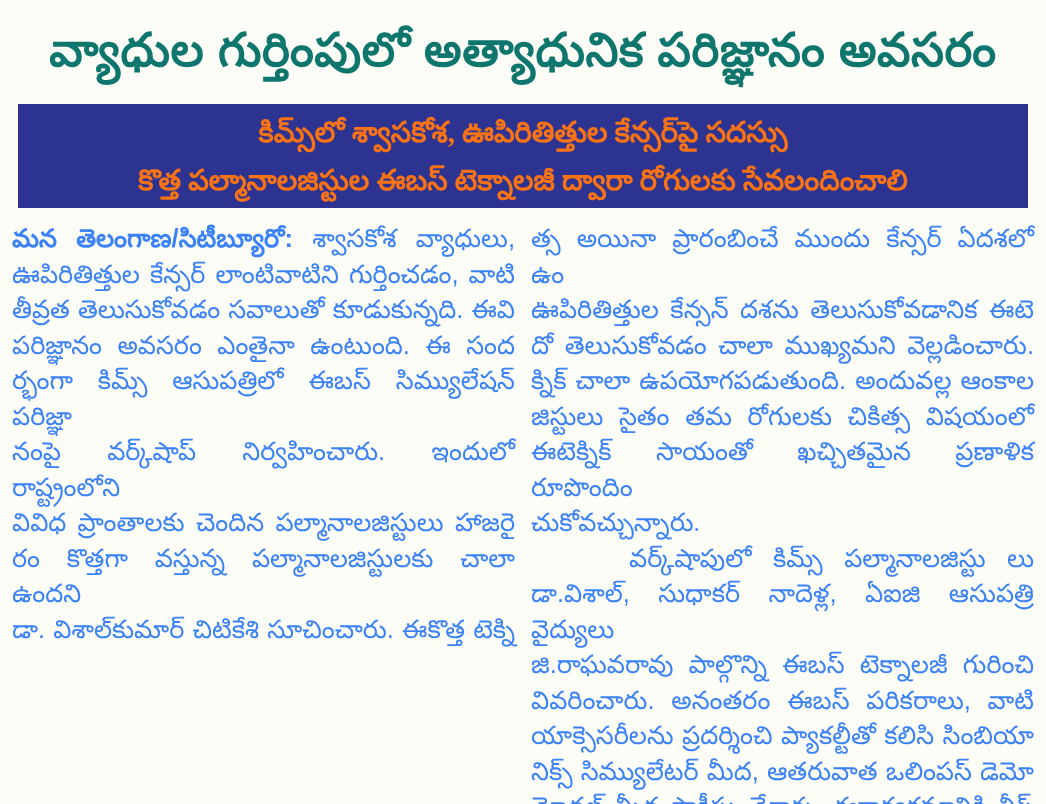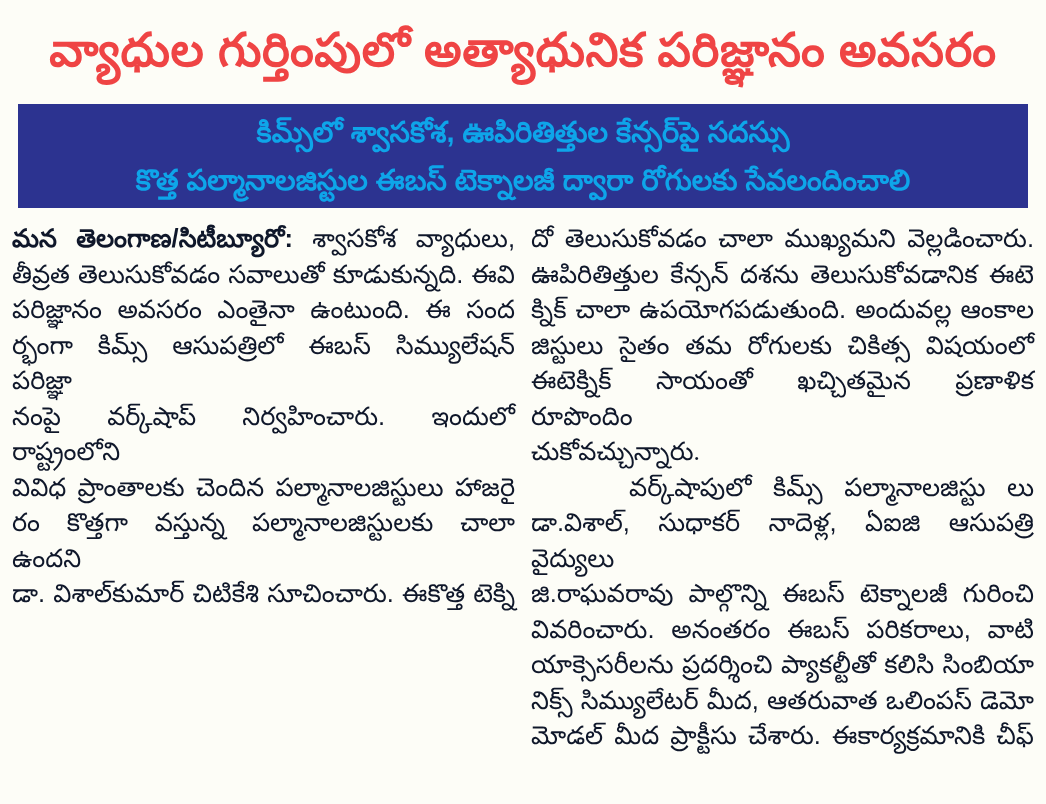--- a/index.html
+++ b/index.html
@@ -44,59 +44,61 @@
     gap: 16px;
     margin: 13px 12px 0 12px;
   }
   .column {
     flex: 1 1 0;
     min-width: 0;
   }
   .line {
     font-size: 25.5px;
     line-height: 35.5px;
-    color: #0f172a;
+    color: #3b82f6;
     text-align: justify;
     text-align-last: justify;
     word-spacing: 1px;
   }
   .line.last {
     text-align: left;
     text-align-last: left;
     font-family: Liberation Serif, serif;
   }
   .line.indent {
     text-indent: 98px;
   }
   .line b.lead { font-weight: bold; }
 </style>
 </head>
 <body style="background: rgb(253, 253, 247);">
 
-<div class="headline" style="color: #ef4444;">వ్యాధుల గుర్తింపులో అత్యాధునిక పరిజ్ఞానం అవసరం</div>
+<div class="headline" style="color: #0f766e;">వ్యాధుల గుర్తింపులో అత్యాధునిక పరిజ్ఞానం అవసరం</div>
 
-<div class="banner" style="background: rgb(44, 51, 144); color: #0ea5e9;">
+<div class="banner" style="background: rgb(44, 51, 144); color: #f97316; font-family: Liberation Serif, serif;">
   <div class="banner-line">కిమ్స్‌లో శ్వాసకోశ, ఊపిరితిత్తుల కేన్సర్‌పై సదస్సు</div>
   <div class="banner-line">కొత్త పల్మానాలజిస్టుల ఈబస్ టెక్నాలజీ ద్వారా రోగులకు సేవలందించాలి</div>
 </div>
 
 <div class="columns">
   <div class="column">
       <div class="line"><b class="lead">మన తెలంగాణ/సిటీబ్యూరో: </b>శ్వాసకోశ వ్యాధులు,</div>
+      <div class="line">ఊపిరితిత్తుల కేన్సర్ లాంటివాటిని గుర్తించడం, వాటి</div>
       <div class="line">తీవ్రత తెలుసుకోవడం సవాలుతో కూడుకున్నది. ఈవి</div>
       <div class="line">పరిజ్ఞానం అవసరం ఎంతైనా ఉంటుంది. ఈ సంద</div>
       <div class="line">ర్భంగా కిమ్స్ ఆసుపత్రిలో ఈబస్ సిమ్యులేషన్ పరిజ్ఞా</div>
       <div class="line">నంపై వర్క్‌షాప్ నిర్వహించారు. ఇందులో రాష్ట్రంలోని</div>
       <div class="line">వివిధ ప్రాంతాలకు చెందిన పల్మానాలజిస్టులు హాజరై</div>
       <div class="line">రం కొత్తగా వస్తున్న పల్మానాలజిస్టులకు చాలా ఉందని</div>
       <div class="line">డా. విశాల్‌కుమార్ చిటికేశి సూచించారు. ఈకొత్త టెక్ని</div>
     </div>
   <div class="column">
+      <div class="line">త్స అయినా ప్రారంబించే ముందు కేన్సర్ ఏదశలో ఉం</div>
+      <div class="line">ఊపిరితిత్తుల కేన్సన్ దశను తెలుసుకోవడానిక ఈటె</div>
       <div class="line">దో తెలుసుకోవడం చాలా ముఖ్యమని వెల్లడించారు.</div>
-      <div class="line">ఊపిరితిత్తుల కేన్సన్ దశను తెలుసుకోవడానిక ఈటె</div>
       <div class="line">క్నిక్ చాలా ఉపయోగపడుతుంది. అందువల్ల ఆంకాల</div>
       <div class="line">జిస్టులు సైతం తమ రోగులకు చికిత్స విషయంలో</div>
       <div class="line">ఈటెక్నిక్ సాయంతో ఖచ్చితమైన ప్రణాళిక రూపొందిం</div>
       <div class="line last">చుకోవచ్చున్నారు.</div>
       <div class="line indent">వర్క్‌షాపులో కిమ్స్ పల్మానాలజిస్టు లు</div>
       <div class="line">డా.విశాల్, సుధాకర్ నాదెళ్ల, ఏఐజి ఆసుపత్రి వైద్యులు</div>
       <div class="line">జి.రాఘవరావు పాల్గొన్ని ఈబస్ టెక్నాలజీ గురించి</div>
       <div class="line">వివరించారు. అనంతరం ఈబస్ పరికరాలు, వాటి</div>
       <div class="line">యాక్సెసరీలను ప్రదర్శించి ప్యాకల్టీతో కలిసి సింబియా</div>
       <div class="line">నిక్స్ సిమ్యులేటర్ మీద, ఆతరువాత ఒలింపస్ డెమో</div>

